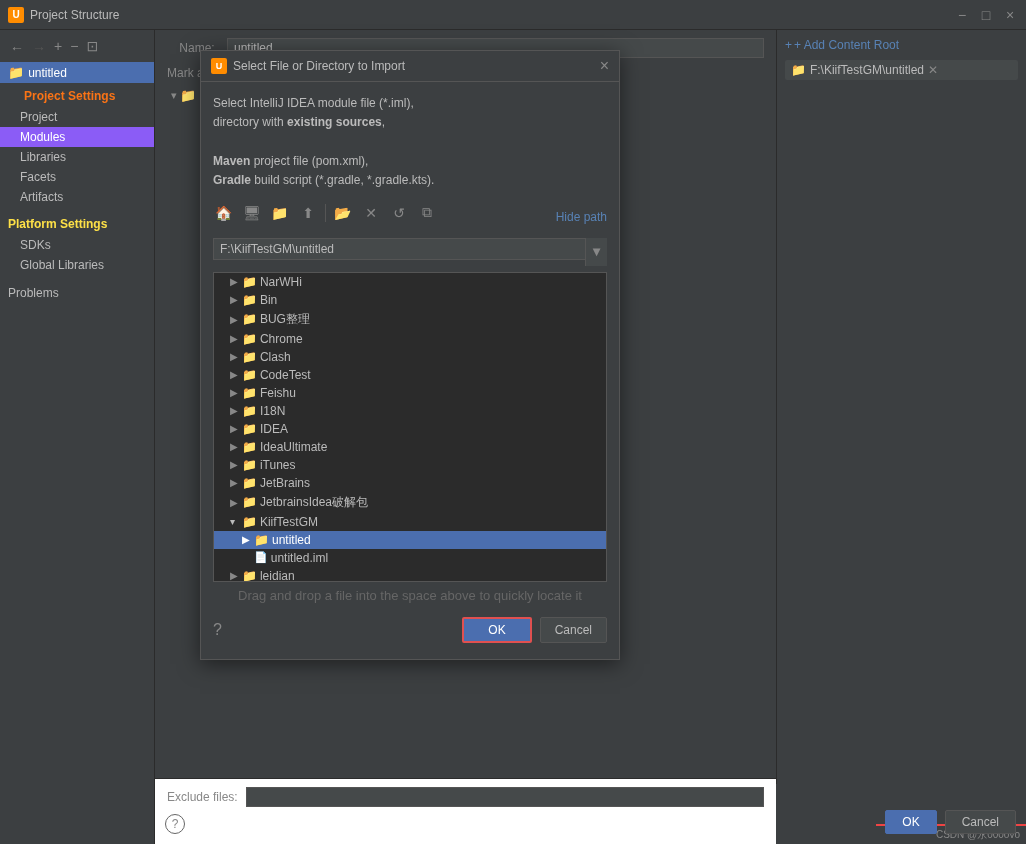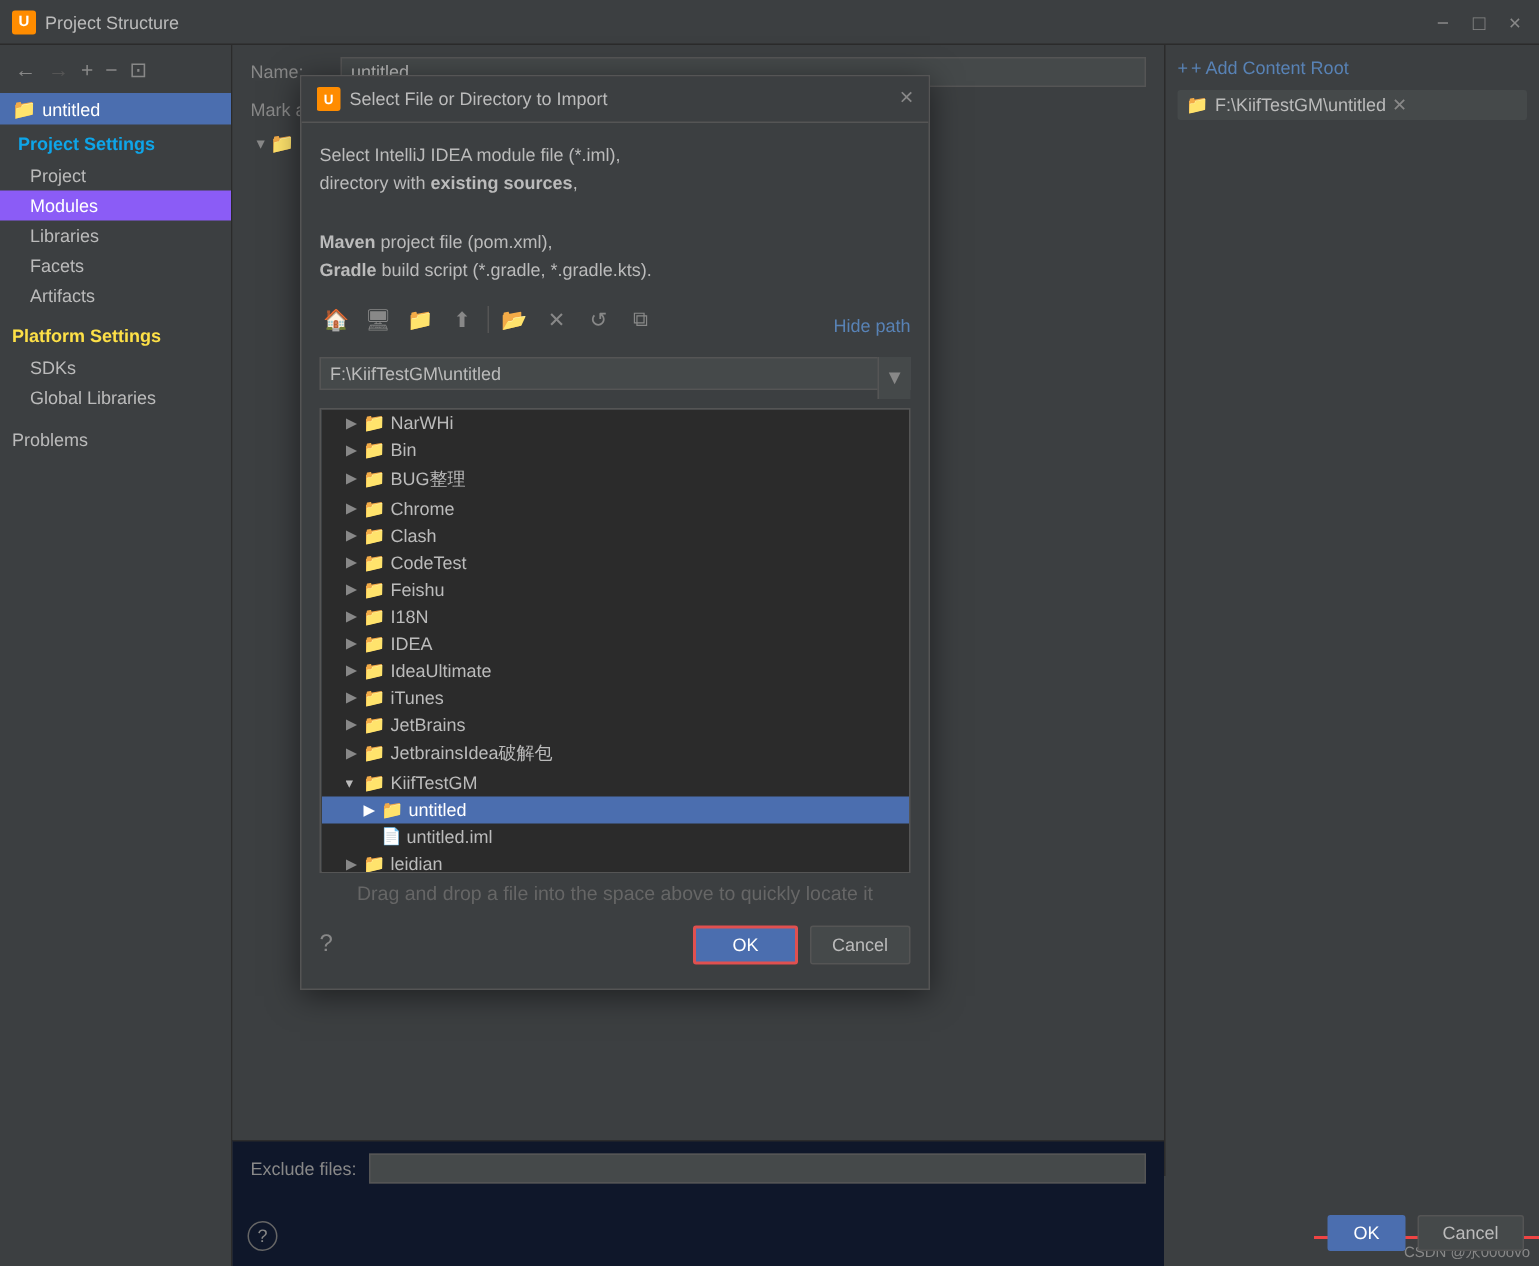--- a/index.html
+++ b/index.html
@@ -80,22 +80,22 @@
     }
     .nav-arrow {
       color: #888;
       font-size: 14px;
       cursor: pointer;
       padding: 2px;
     }
     .nav-arrow.disabled { color: #555; }
     .sidebar-section-header {
       font-weight: bold;
-      color: #0ea5e9;
-      padding: 6px 8px 4px 12px;
+      color: #f97316;
+      padding: 6px 8px 4px 24px;
       font-size: 12px;
     }
     .sidebar-item {
       padding: 3px 8px 3px 20px;
       cursor: pointer;
       color: #bbbbbb;
       font-size: 12px;
     }
     .sidebar-item.active {
       background: #8b5cf6;
@@ -131,20 +131,21 @@
     }
     .module-name-row {
       display: flex;
       align-items: center;
       margin-bottom: 8px;
     }
     .module-label {
       color: #888;
       font-size: 12px;
       width: 60px;
+      text-align: center;
     }
     .module-name-input {
       background: #45494a;
       border: 1px solid #555;
       color: #bbbbbb;
       padding: 2px 6px;
       font-size: 12px;
       flex: 1;
       outline: none;
     }
@@ -542,21 +543,21 @@
     </div>
     <div class="content-root-path">
       <span style="color:#6699cc;">📁</span>
       <span class="content-root-path-text">F:\KiifTestGM\untitled</span>
       <span class="content-root-close">✕</span>
     </div>
   </div>
 
 </div>
 
-<div style="position:absolute; bottom:0; left:155px; right:250px; background:#0f172a; border-top:1px solid #2b2b2b; padding:8px 12px 8px 12px; height:84px;">
+<div style="position:absolute; bottom:0; left:155px; right:250px; background:#ffffff; border-top:1px solid #2b2b2b; padding:8px 12px 8px 12px; height:66px;">
   <div class="exclude-files-row">
     <span class="exclude-label">Exclude files:</span>
     <input class="exclude-input" type="text" style="">
   </div>
 </div>
 
 <div style="position:absolute; bottom:10px; right:10px; display:flex; gap:8px; z-index:10;">
   <button class="btn btn-primary">OK</button>
   <button class="btn btn-secondary">Cancel</button>
 </div>

